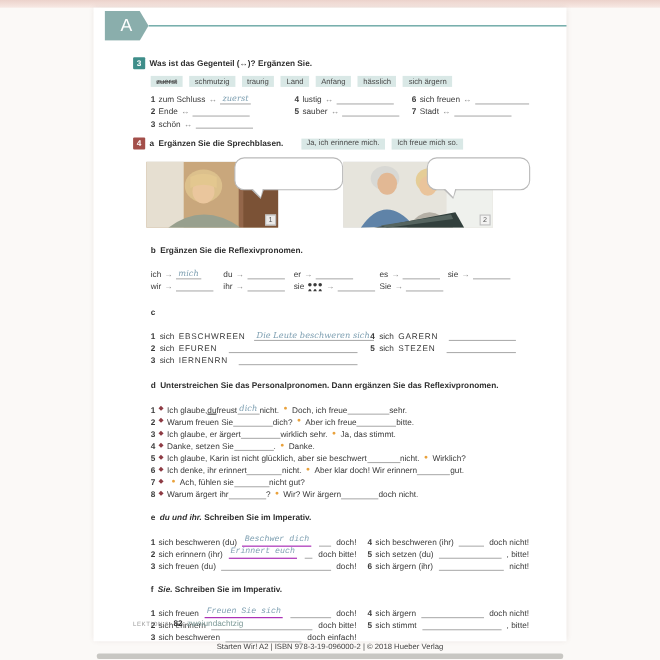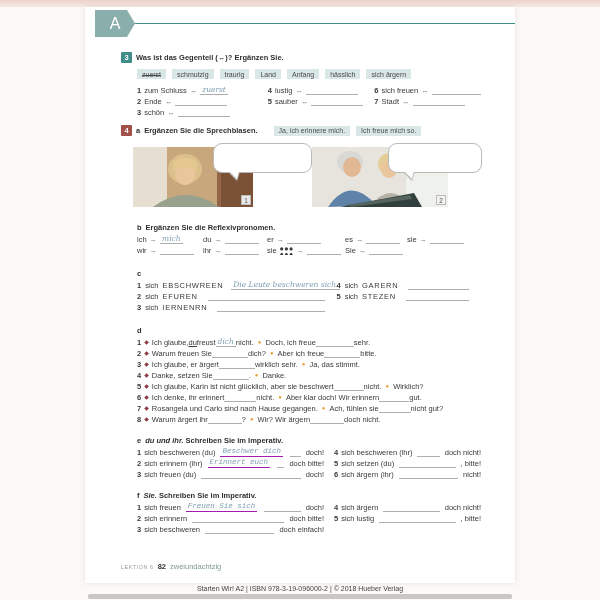--- a/index.html
+++ b/index.html
@@ -43,21 +43,21 @@
   .upron{text-decoration:underline;}
   .rowef{display:flex;font-size:7.5px;height:11px;align-items:flex-end;gap:3px;white-space:nowrap;}
   .fill{flex:1;border-bottom:1px solid #aeaeae;height:8px;margin:0 2px;min-width:10px;}
   .fill.hand{height:auto;font-family:Liberation Mono, monospace;font-style:italic;color:var(--hand,#7fa0b2);border-bottom:1px solid #a21caf;line-height:9px;white-space:nowrap;flex:0 1 auto;}
   .tailfill{flex:1;border-bottom:1px solid #aeaeae;height:8px;margin:0 2px;min-width:6px;}
   .footer{position:absolute;left:36px;bottom:12px;display:flex;align-items:baseline;gap:4px;}
   .lektion{font-size:5.5px;color:#9a9a9a;letter-spacing:.5px;}
   .pagenum{font-size:7.5px;font-weight:bold;color:#333;margin-top:28px;}
   .pageword{font-size:7.5px;color:#7f9b99;}
   .imprint{position:absolute;left:0;right:0;bottom:8px;text-align:center;font-size:7px;color:#444;}.gap8{margin-top:8px;}.gap12{margin-top:12px;}.gap14{margin-top:14px;}
-  .mt3{margin-top:1px;}
+  .mt3{margin-top:11px;}
   .scramble{letter-spacing:.7px;}
 </style>
 </head>
 <body>
 
 <div class="top-band"></div>
 
 <div class="page">
   <div class="section-tab">
     <span>A</span>
@@ -282,20 +282,21 @@
               <span class="scramble">STEZEN</span>
               <span class="blank" style="width: 0px; flex: 1 1 0%; margin-left: 6px; margin-right: 12px;"></span>
             </div>
           </div>
         </div>
     </div>
 
     <div class="gap14">
       <div class="ex-head" style="margin-left:16px;">
         <span class="sub-letter">d</span>
+        <span class="instr">Unterstreichen Sie das Personalpronomen. Dann ergänzen Sie das Reflexivpronomen.</span>
       </div>
       <div id="ex4d-lines" class="mt3">
           <div class="drow">
             <span class="inum">1</span>
             <span class="dm">◆</span>
             <span>Ich glaube, </span>
             <span class="upron">du</span>
             <span> freust </span>
             <span class="hand">dich</span>
             <span> nicht.</span>
@@ -349,21 +350,20 @@
             <span class="blank" style="width: 32px;"></span>
             <span> nicht.</span>
             <span class="om">●</span>
             <span>Aber klar doch! Wir erinnern </span>
             <span class="blank" style="width: 30px;"></span>
             <span> gut.</span>
           </div>
           <div class="drow">
             <span class="inum">7</span>
             <span class="dm">◆</span>
-            <span>Rosangela und Carlo sind nach Hause gegangen.</span>
             <span class="om">●</span>
             <span>Ach, fühlen sie </span>
             <span class="blank" style="width: 32px;"></span>
             <span> nicht gut?</span>
           </div>
           <div class="drow">
             <span class="inum">8</span>
             <span class="dm">◆</span>
             <span>Warum ärgert ihr </span>
             <span class="blank" style="width: 34px;"></span>
@@ -456,21 +456,21 @@
           </div>
           <div style="width: 44%;">
             <div class="rowef">
               <span class="inum">4</span>
               <span>sich ärgern</span>
               <span class="fill"></span>
               <span>doch nicht!</span>
             </div>
             <div class="rowef">
               <span class="inum">5</span>
-              <span>sich lustig</span>
+              <span>sich stimmt</span>
               <span class="fill"></span>
               <span>, bitte!</span>
             </div>
           </div>
         </div>
     </div>
 
   </div>
 
   <div class="footer">

